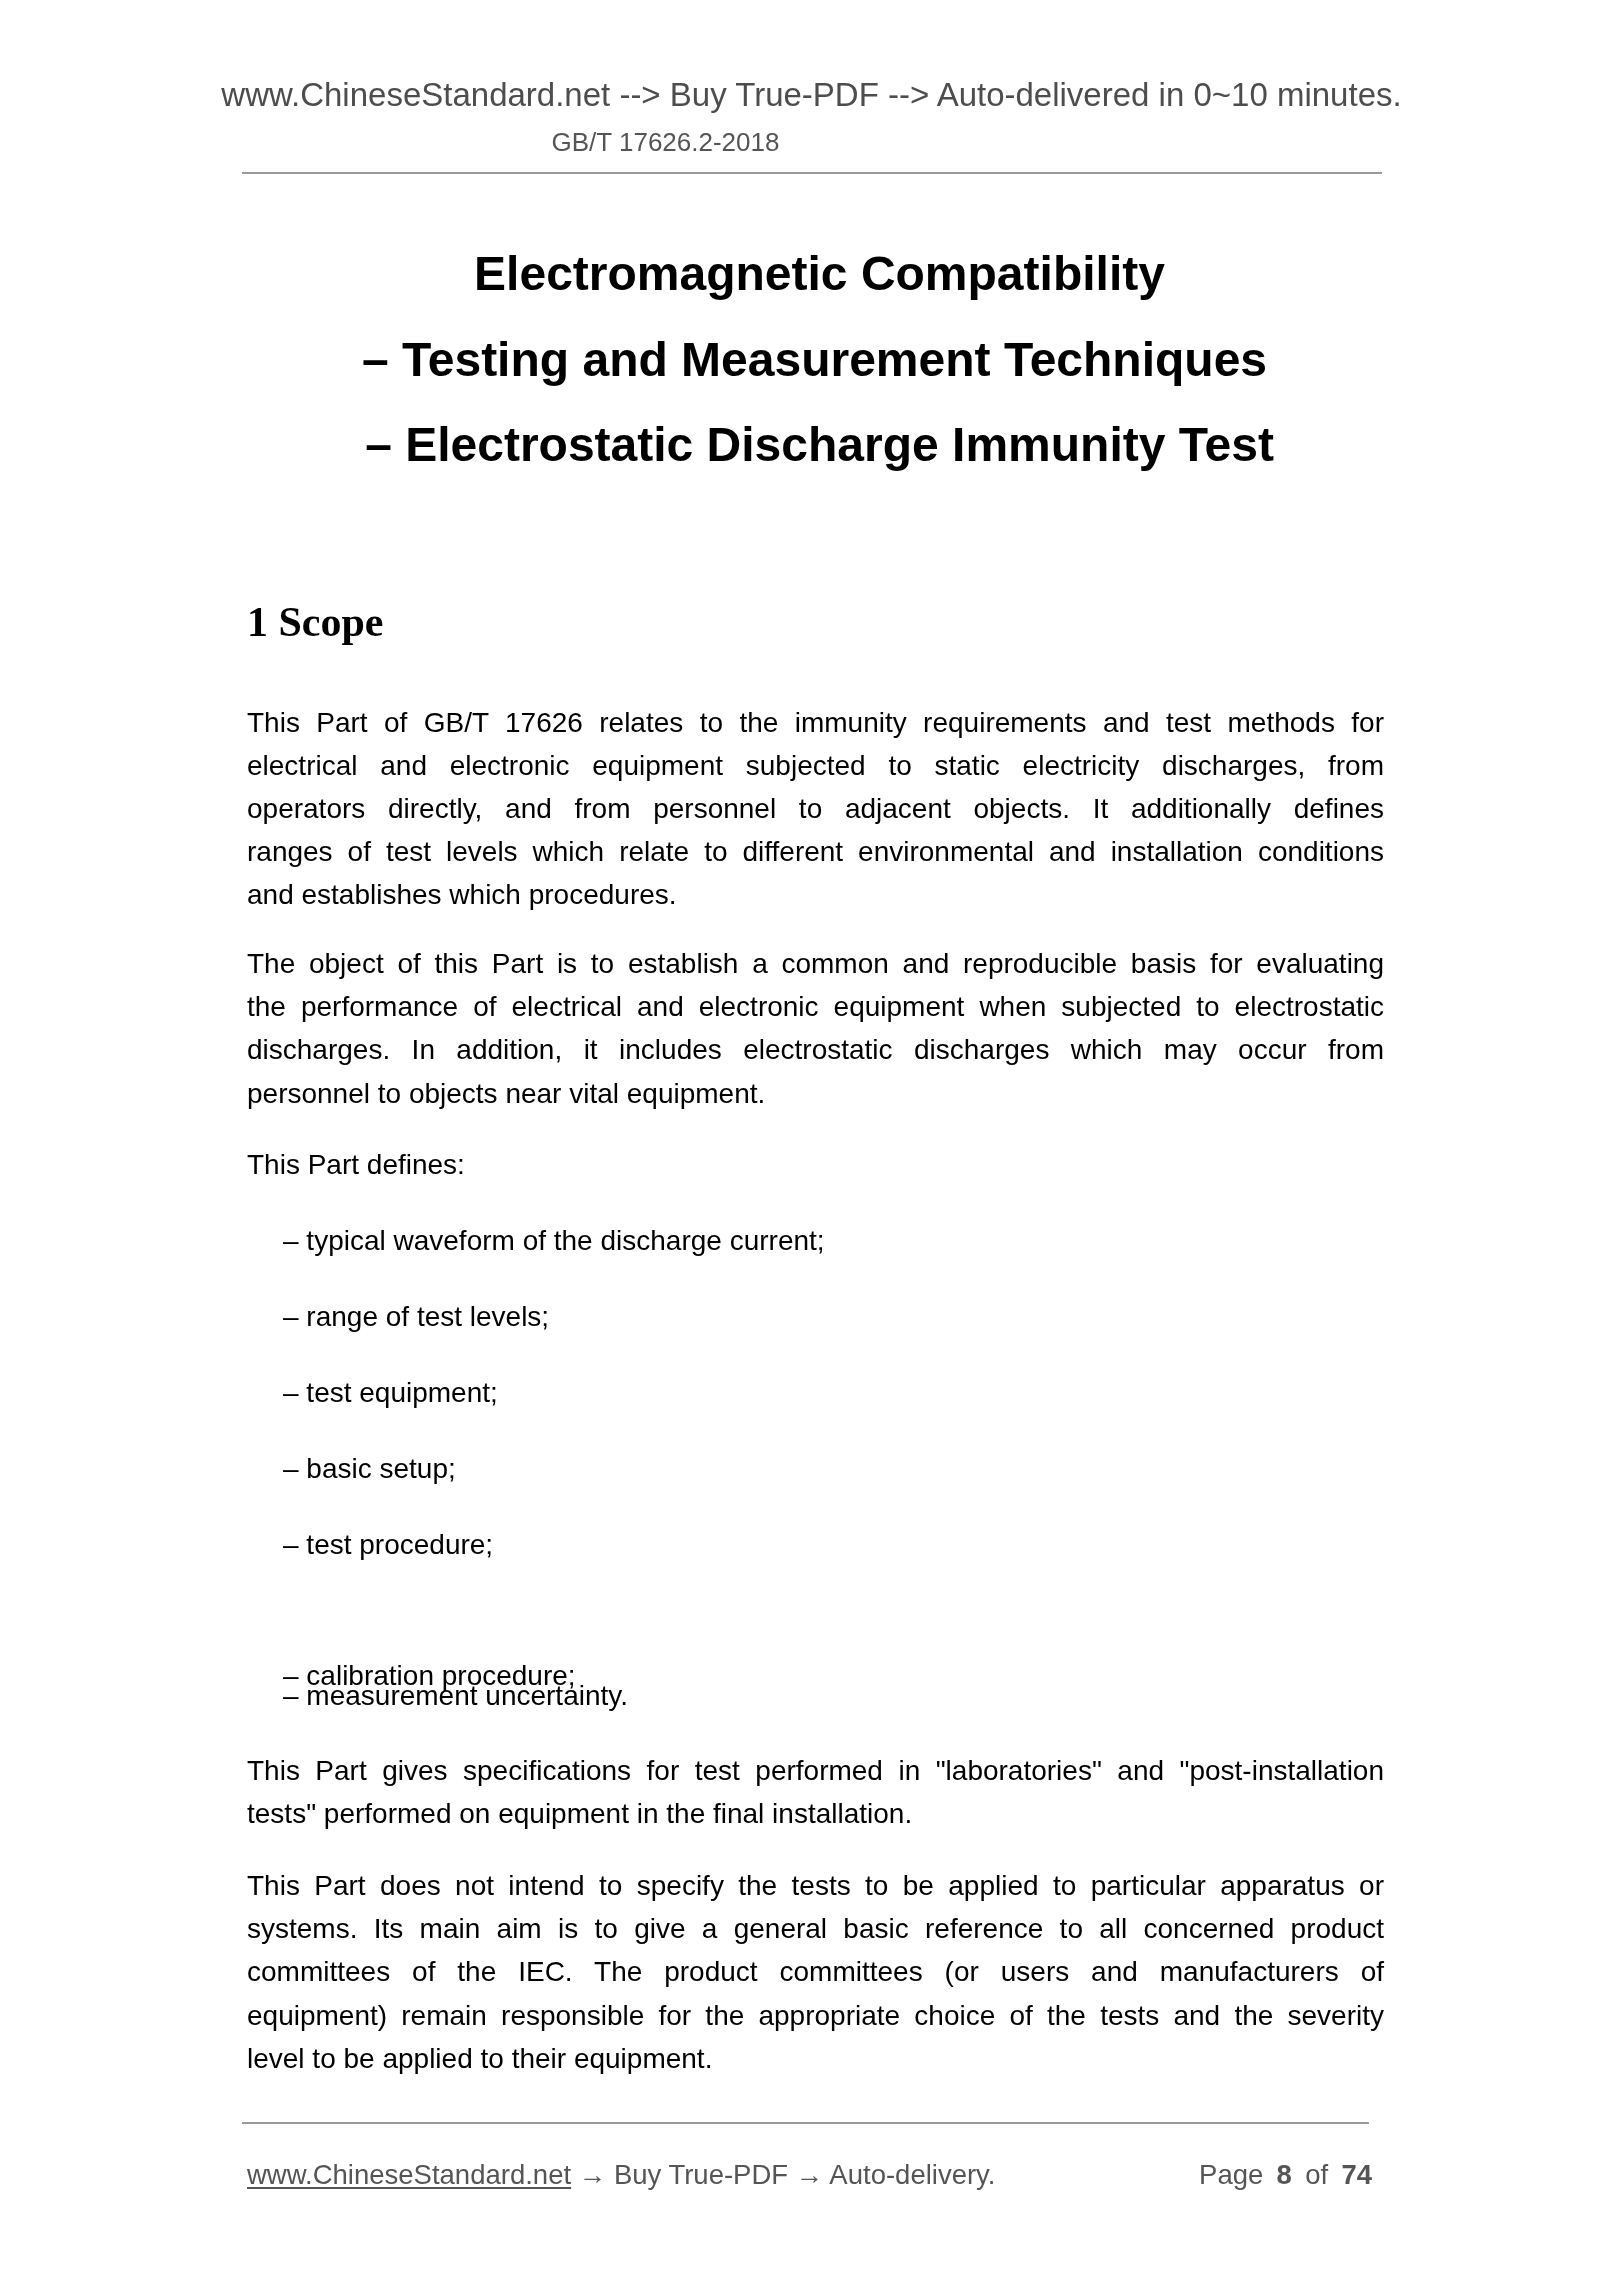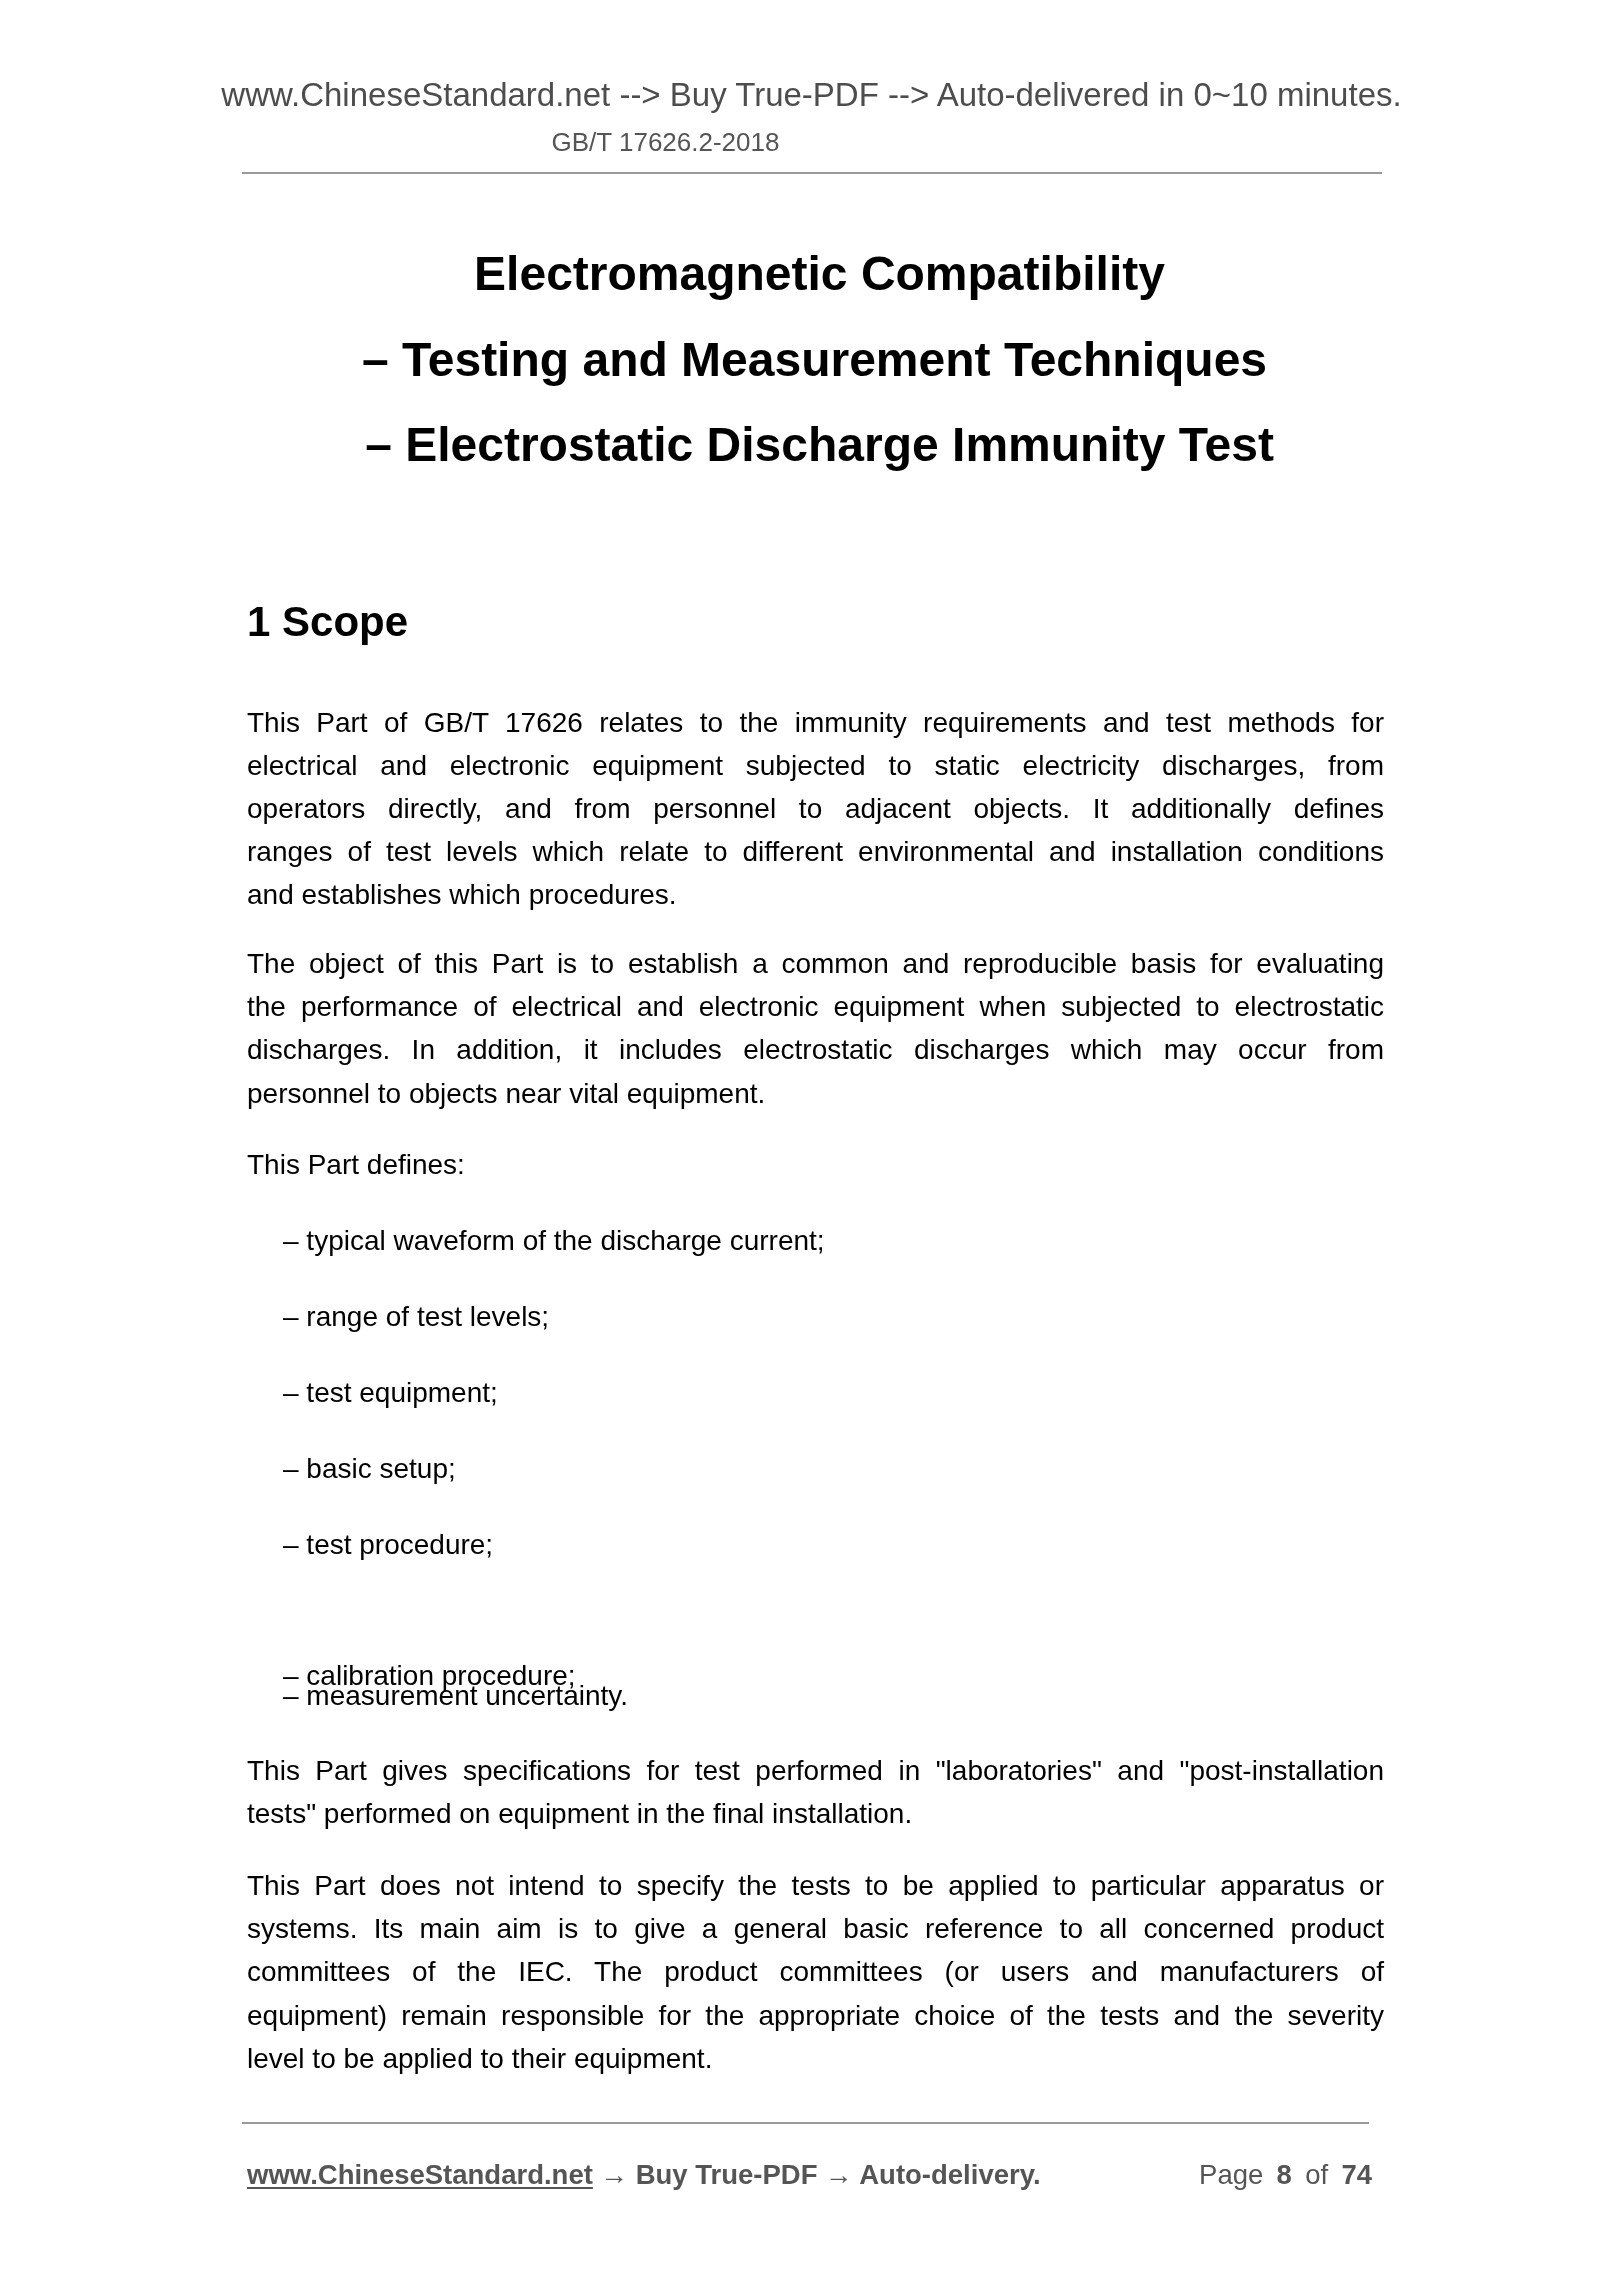--- a/index.html
+++ b/index.html
@@ -8,26 +8,26 @@
   .abs { position: absolute; white-space: nowrap; line-height: 1; margin-top: 9px; }
   .hdr1 { left: 0; width: 1623px; text-align: center; top: 69px; font-size: 33px; color: #4d4d4d; }
   .hdr2 { left: 0; width: 1331px; text-align: center; top: 120px; font-size: 26px; color: #555555; }
   .rule { position: absolute; height: 1.7px; background: #9a9a9a; }
   .rule.top { left: 242px; width: 1140px; top: 172px; }
   .rule.bottom { left: 242px; width: 1127px; top: 2122px; }
   .title { left: 0; width: 1639px; text-align: center; font-size: 48px; font-weight: bold; }
   .title.t1 { top: 241px; }
   .title.t2 { top: 327px; left: -5px; }
   .title.t3 { top: 412px; left: 0px; }
-  .section { left: 247px; top: 592px; font-size: 42px; font-weight: bold; }
+  .section { left: 247px; top: 592px; font-size: 42px; font-weight: bold; font-family: Liberation Serif, serif; }
   .line { left: 247px; width: 1137px; font-size: 28px; text-align: justify; text-align-last: justify; }
   .line.last { text-align-last: left; }
   .item { left: 283px; font-size: 28px; text-align: center; }
   .footer { top: 2152px; font-size: 27.5px; color: #555555; }
-  .footer.left { left: 247px; font-weight: bold; }
+  .footer.left { left: 247px; }
   .footer a { color: #555555; text-decoration: underline; text-decoration-thickness: 1.7px; text-underline-offset: 3.3px; }
   .footer.right { right: 251px; text-align: center; }
   .footer.right b { font-weight: bold; }
   .sp { display: inline-block; width: 13.3px; }
 </style>
 </head>
 <body>
 
 <div class="abs hdr1">www.ChineseStandard.net --&gt; Buy True-PDF --&gt; Auto-delivered in 0~10 minutes.</div>
 <div class="abs hdr2">GB/T 17626.2-2018</div>

